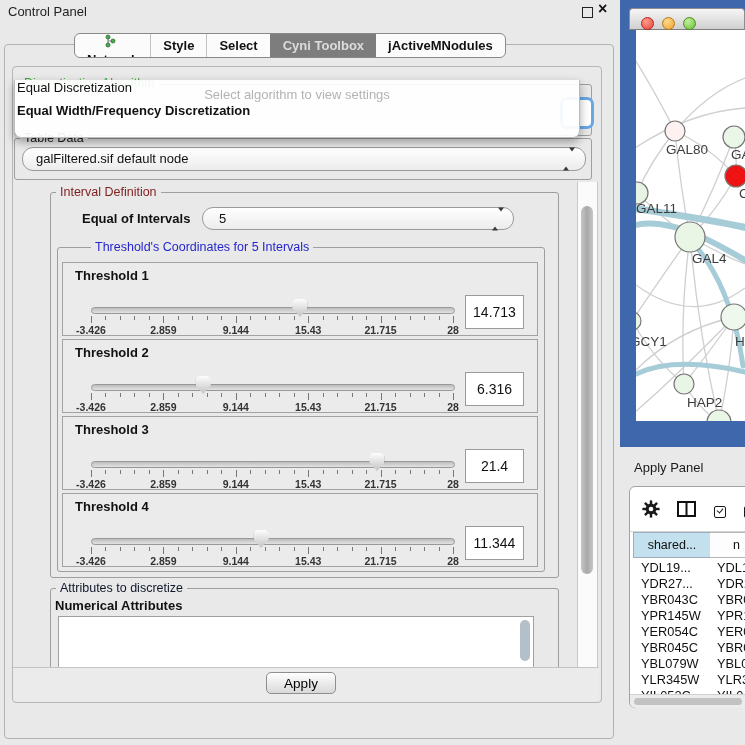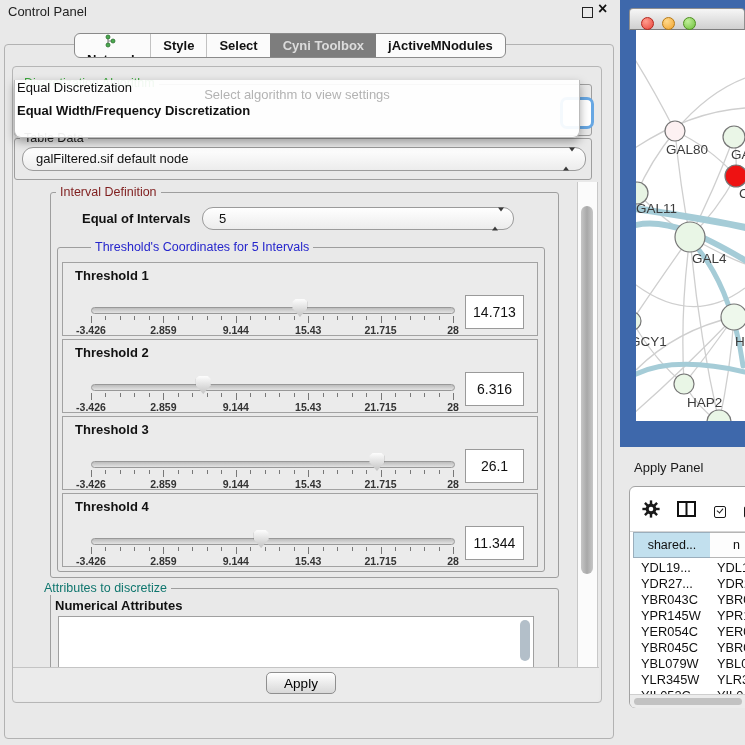--- a/index.html
+++ b/index.html
@@ -234,21 +234,21 @@
         <div class="tick" style="left: 346.56px;"></div>
         <div class="tick" style="left: 361.04px;"></div>
         <div class="tick" style="left: 375.52px;"></div>
         <div class="tick maj" style="left: 390px;"></div>
         <div class="tick-lab" style="left: 28px;">-3.426</div>
         <div class="tick-lab" style="left: 100.4px;">2.859</div>
         <div class="tick-lab" style="left: 172.8px;">9.144</div>
         <div class="tick-lab" style="left: 245.2px;">15.43</div>
         <div class="tick-lab" style="left: 317.6px;">21.715</div>
         <div class="tick-lab" style="left: 390px;">28</div>
-        <div class="thr-value">26.1</div>
+        <div class="thr-value">21.4</div>
       </div>
       <div class="thr-panel">
         <div class="thr-label">Threshold 4</div>
         <div class="thr-track"></div>
         <div class="thr-thumb" style="left: 190.637px;"></div>
         <div class="tick maj" style="left: 28px;"></div>
         <div class="tick" style="left: 42.48px;"></div>
         <div class="tick" style="left: 56.96px;"></div>
         <div class="tick" style="left: 71.44px;"></div>
         <div class="tick" style="left: 85.92px;"></div>
@@ -277,21 +277,21 @@
         <div class="tick-lab" style="left: 100.4px;">2.859</div>
         <div class="tick-lab" style="left: 172.8px;">9.144</div>
         <div class="tick-lab" style="left: 245.2px;">15.43</div>
         <div class="tick-lab" style="left: 317.6px;">21.715</div>
         <div class="tick-lab" style="left: 390px;">28</div>
         <div class="thr-value">11.344</div>
       </div>
     </div>
 
   <div class="abs gbox" style="left:50px;top:588px;width:507px;height:92px;"></div>
-  <div class="abs gtitle" style="left:40px;top:581px;color:#0f766e;">Attributes to discretize</div>
+  <div class="abs gtitle" style="left:56px;top:581px;color:#0f172a;">Attributes to discretize</div>
   <div class="abs" style="left:55px;top:598px;font-size:13px;font-weight:bold;">Numerical Attributes</div>
   <div class="abs" style="left:58px;top:616px;width:474px;height:56px;background:#fff;border:1px solid #a0a0a0;overflow:hidden;">
     <div class="abs" style="right:3px;top:3px;width:10px;height:41px;background:#b3bfc9;border-radius:5px;"></div>
   </div>
 
   <div class="abs" style="left:577px;top:182px;width:19px;height:485px;background:#fbfbfb;border-left:1px solid #c8c8c8;border-right:1px solid #c8c8c8;"></div>
   <div class="abs" style="left:581px;top:206px;width:12px;height:368px;background:linear-gradient(90deg,#c6c6c6,#a8a8a8 50%,#c6c6c6);border-radius:6px;"></div>
 
   <div class="abs" style="left:13px;top:667px;width:586px;height:33px;background:#ebebeb;border-top:1px solid #c4c4c4;border-radius:0 0 4px 4px;"></div>
   <button class="abs" style="left:266px;top:672px;width:70px;height:22px;background:linear-gradient(#ffffff,#d8d8d8);border:1px solid #8f8f8f;border-radius:5px;font-size:13.5px;font-family:'Liberation Sans',sans-serif;">Apply</button>

